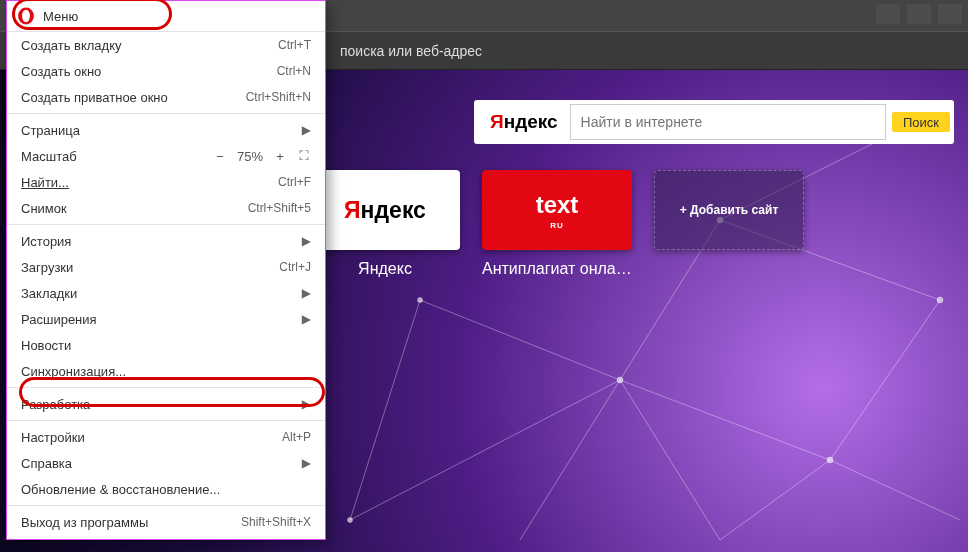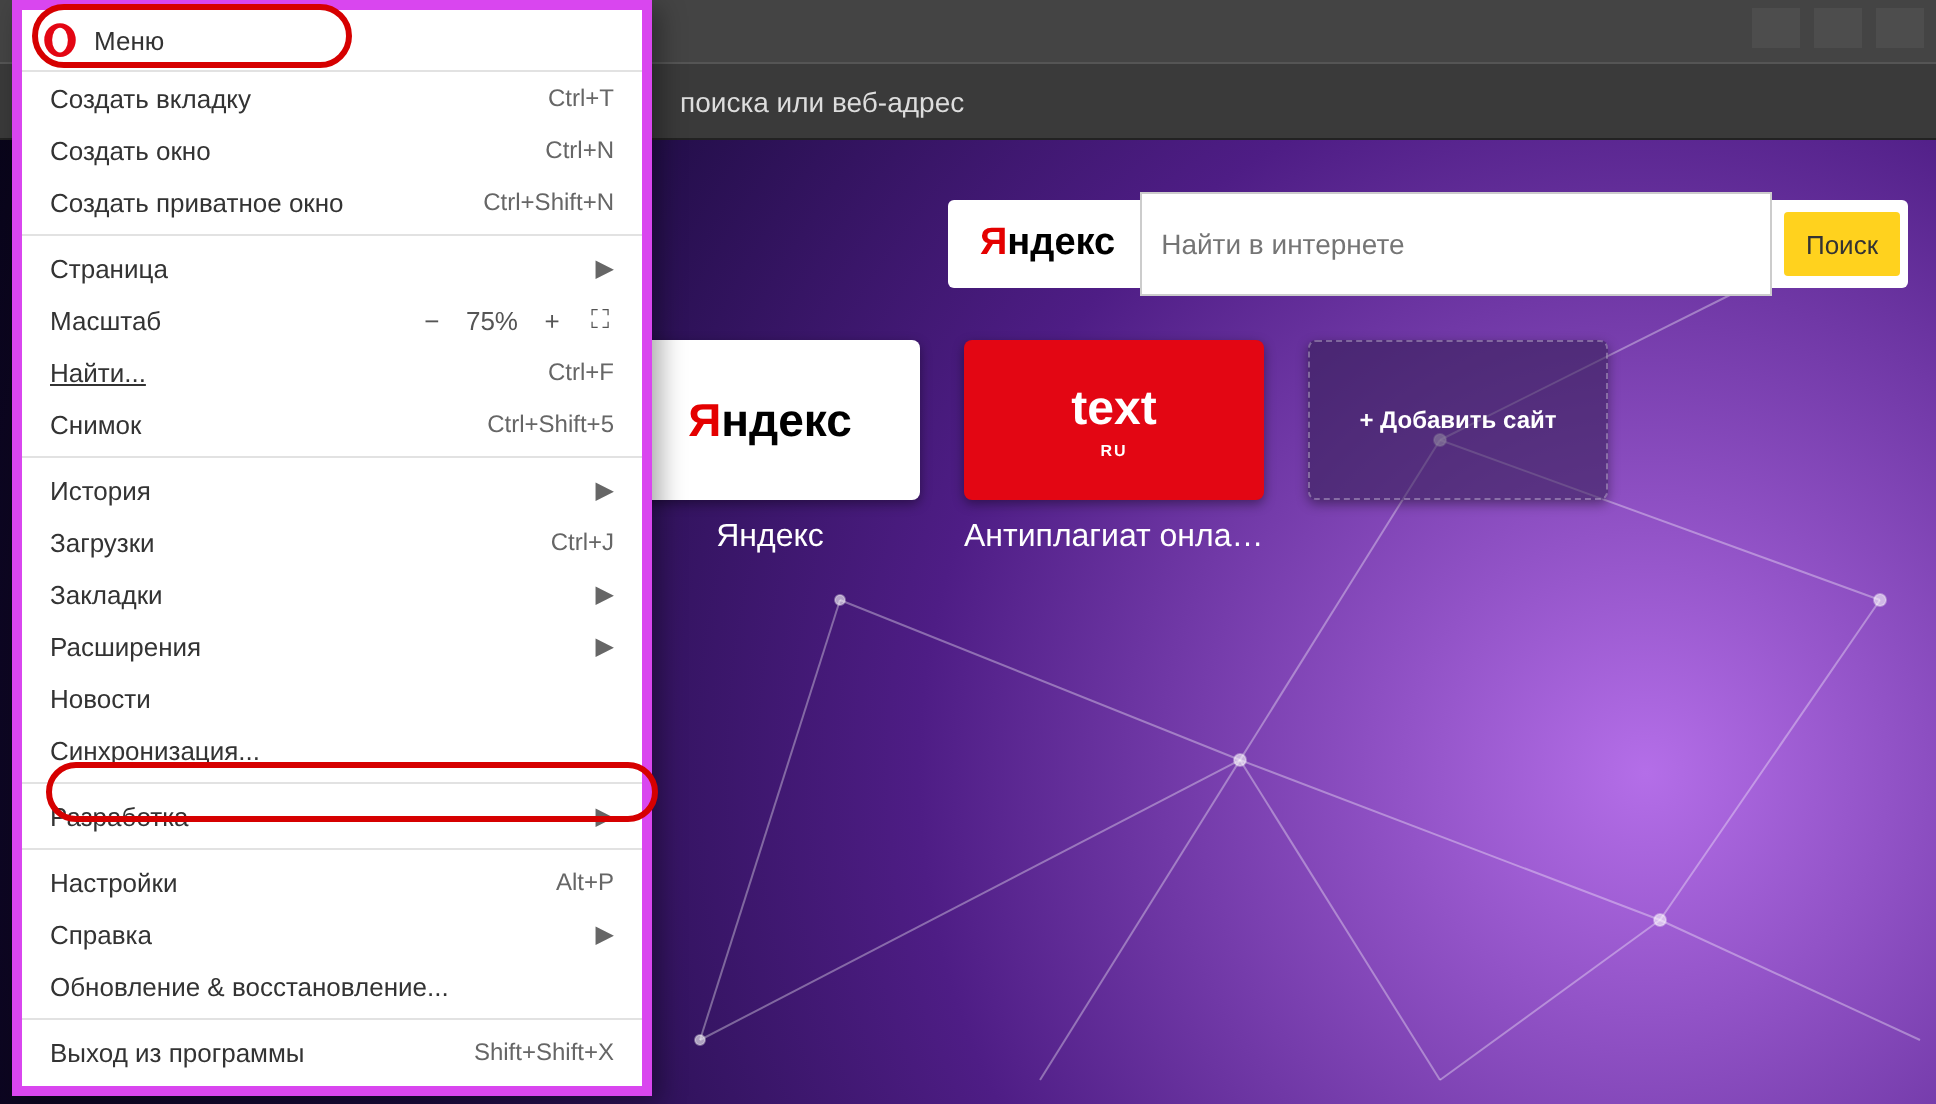--- a/index.html
+++ b/index.html
@@ -18,41 +18,41 @@
     background:#3a3a3a; color:#ddd; font-size:14px; line-height:38px;
     padding-left:340px; border-bottom:1px solid #222;}
   .win-btns { position:absolute; right:6px; top:4px; display:flex; gap:7px;}
   .win-btn  { width:24px; height:20px; background:rgba(255,255,255,.05); }
 
   
   .search-strip { position:absolute; top:100px; left:474px; height:44px; width:480px;
     background:#fff; border-radius:3px; display:flex; align-items:center; padding:4px; }
   .ya-logo { display:flex; align-items:center; padding:0 12px; font-weight:600; font-size:19px;}
   .ya-y { color:#e40000; font-weight:700;}
-  .search-field { flex:1; height:52px; border:1px solid #ccc; padding:0 10px;
+  .search-field { flex:1; height:36px; border:1px solid #ccc; padding:0 10px;
     font-size:14px; color:#888; background:#fff;}
-  .search-btn { width:58px; height:32px; margin-left:6px; background:#ffd21e;
+  .search-btn { width:58px; height:20px; margin-left:6px; background:#ffd21e;
     border:none; font-size:13px; font-weight:500; color:#333; border-radius:2px;}
 
   
   .tiles { position:absolute; top:170px; left:310px; display:flex; gap:22px;}
   .tile  { width:150px; display:flex; flex-direction:column; align-items:center; gap:10px;}
   .thumb { width:150px; height:80px; border-radius:4px; box-shadow:0 2px 6px rgba(0,0,0,.4);
     display:flex; align-items:center; justify-content:center; font-weight:600;}
   .thumb.white { background:#fff; font-size:23px; color:#000;}
   .thumb.red   { background:#e30613; color:#fff; font-size:24px;}
   .thumb.add   { background:rgba(50,30,80,.55); border:1px dashed rgba(255,255,255,.3);
     color:#fff; font-size:12px;}
   .tile .cap { color:#fff; font-size:16px; white-space:nowrap; overflow:hidden;
     text-overflow:ellipsis; max-width:150px; text-align:center;}
   .text-small { font-size:8px; display:block; letter-spacing:1px; margin-top:2px;}
 
   
   .menu { position:absolute; top:0; left:6px; width:320px; background:#fff;
-    border:5px solid #d946ef; box-shadow:4px 4px 12px rgba(0,0,0,.35);
+    border:1px solid #d946ef; box-shadow:4px 4px 12px rgba(0,0,0,.35);
     font-size:13px; color:#333; padding-bottom:4px;}
   .menu-title { display:flex; align-items:center; gap:8px; padding:6px 10px;
     border-bottom:1px solid #e2e2e2;}
   .menu-title svg{flex:none}
   .menu-item { display:flex; align-items:center; padding:6px 14px; cursor:default; height:26px;}
   .menu-item .lbl { flex:1;}
   .menu-item .sc  { color:#666; font-size:12px;}
   .menu-item .arw { color:#666; font-size:12px; padding-left:8px;}
   .menu-item .und { text-decoration:underline;}
   .sep { height:1px; background:#e2e2e2; margin:3px 0;}

